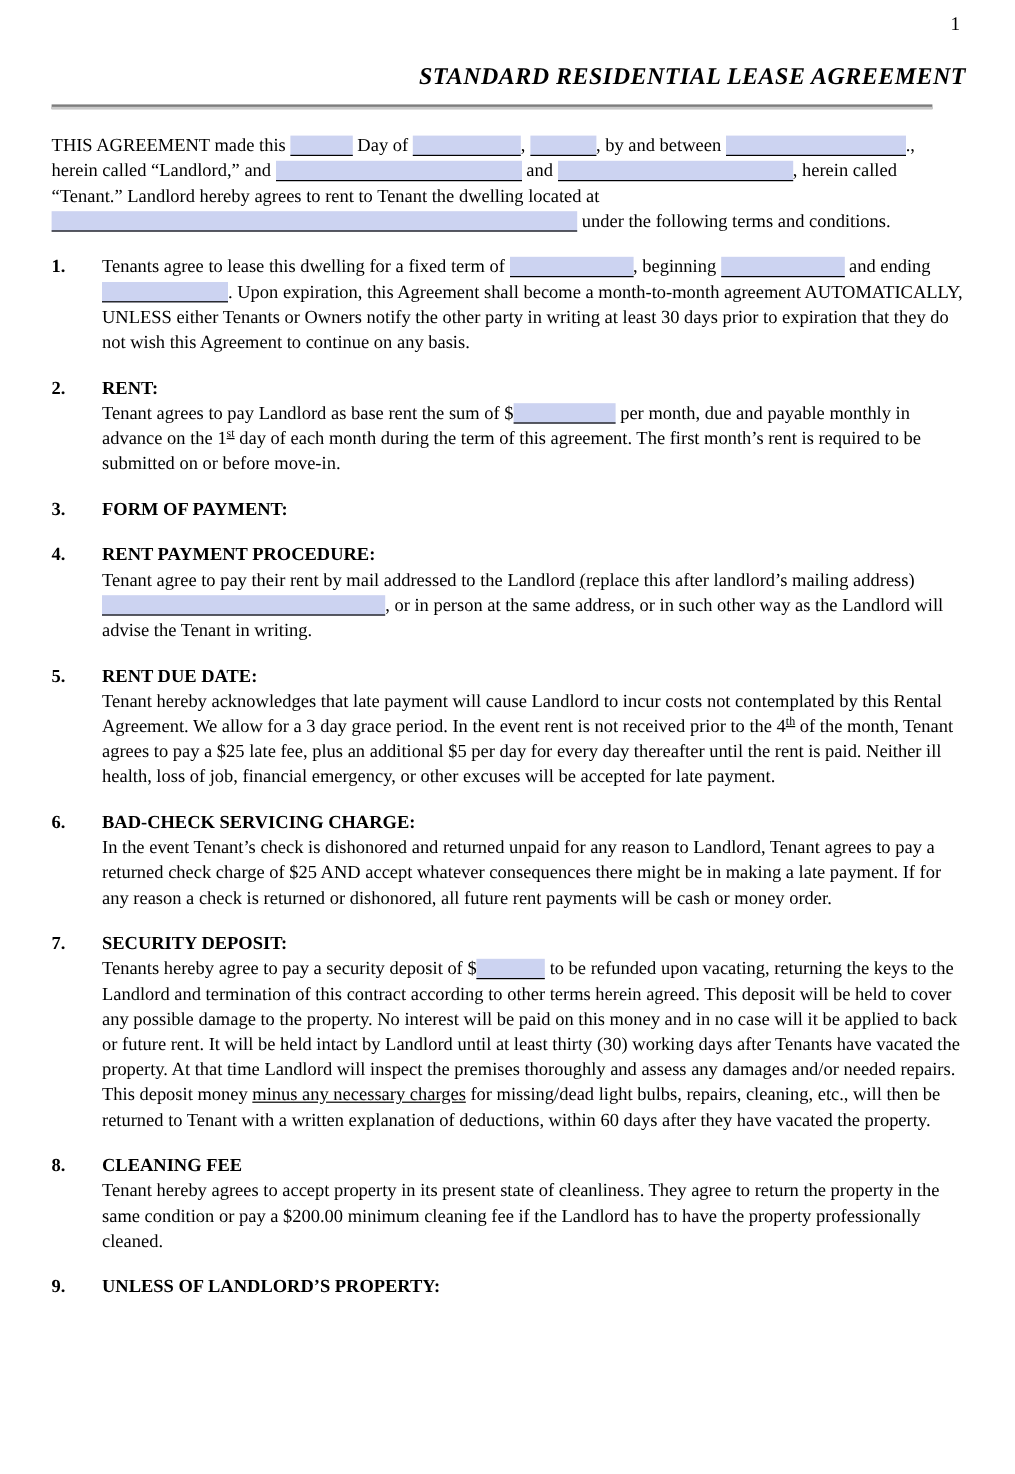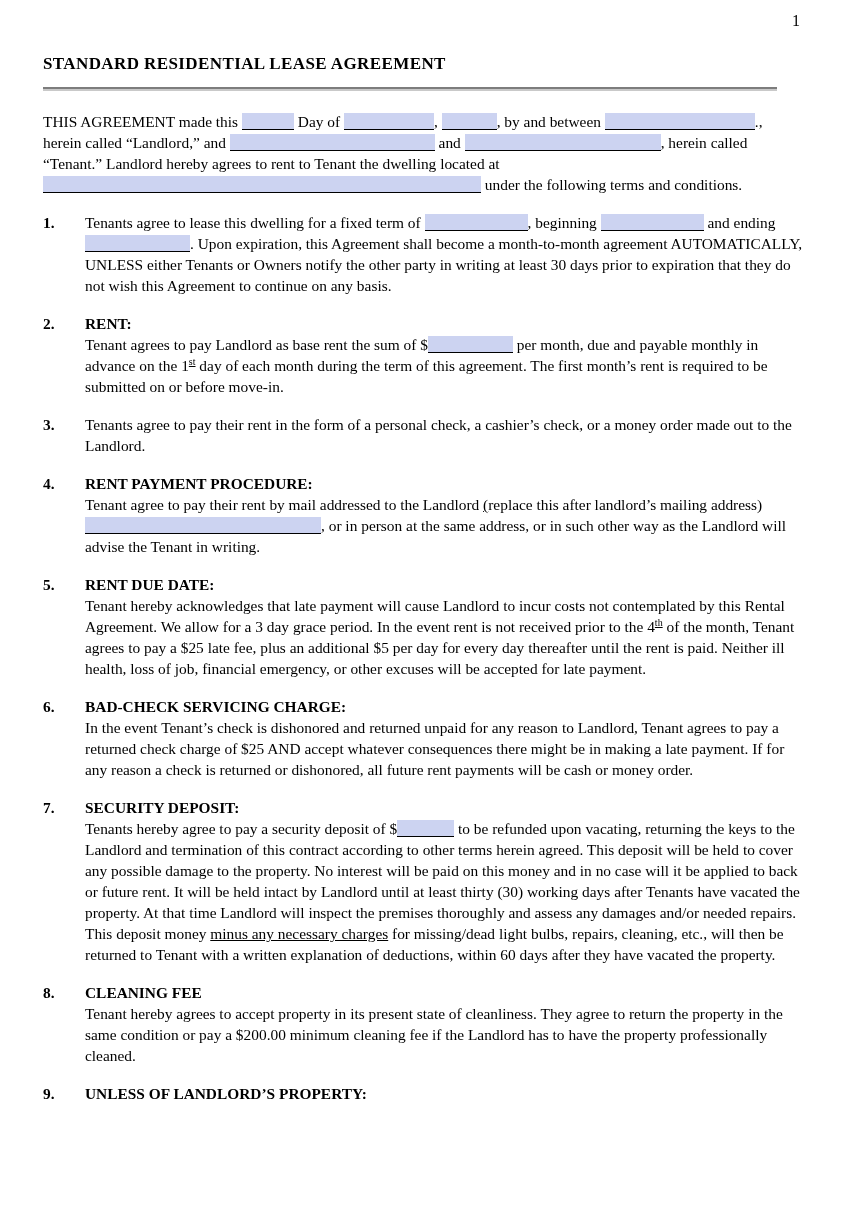--- a/index.html
+++ b/index.html
@@ -17,25 +17,26 @@
     overflow: hidden;
   }
   .page-number {
     position: absolute;
     top: 10px;
     right: 46px;
     font-size: 16px;
   }
   .title {
     margin: 54px 0 0 0;
-    text-align: left;
-    font-size: 17px;
+    text-align: right;
+    font-size: 20px;
     font-weight: bold;
     letter-spacing: 0.4px;
     line-height: 20px;
+    font-style: italic;
   }
   .title-rule {
     margin: 13px 28px 0 0;
     height: 2px;
     background: #7d7d7d;
     border-bottom: 2px solid #c9c9c9;
   }
   .intro {
     margin: 20px 17px 0 0;
   }
@@ -91,21 +92,21 @@
     <div class="sec-num">2.</div>
     <div class="sec-content">
       <span class="sec-heading">RENT:</span>
       <div><span>Tenant agrees to pay Landlord as base rent the sum of $</span><span class="blank" style="width:85px"></span><span> per month, due and payable monthly in advance on the 1</span><span class="sup">st</span><span> day of each month during the term of this agreement.  The first month’s rent is required to be submitted on or before move-in.</span></div>
     </div>
   </div>
 
   <div class="section">
     <div class="sec-num">3.</div>
     <div class="sec-content">
-      <div><span>Tenants agree to pay their rent in the form of a personal check, a cashier’s check, or a money order made out to the Landlord.</span></div>
+      <span class="sec-heading">FORM OF PAYMENT:</span>
     </div>
   </div>
 
   <div class="section">
     <div class="sec-num">4.</div>
     <div class="sec-content">
       <span class="sec-heading">RENT PAYMENT PROCEDURE:</span>
       <div><span>Tenant agree to pay their rent by mail addressed to the Landlord </span><span class="u">(</span><span>replace this after landlord’s mailing address)</span><span class="blank" style="width:236px"></span><span>, or in person at the same address, or in such other way as the Landlord will advise the Tenant in writing.</span></div>
     </div>
   </div>

